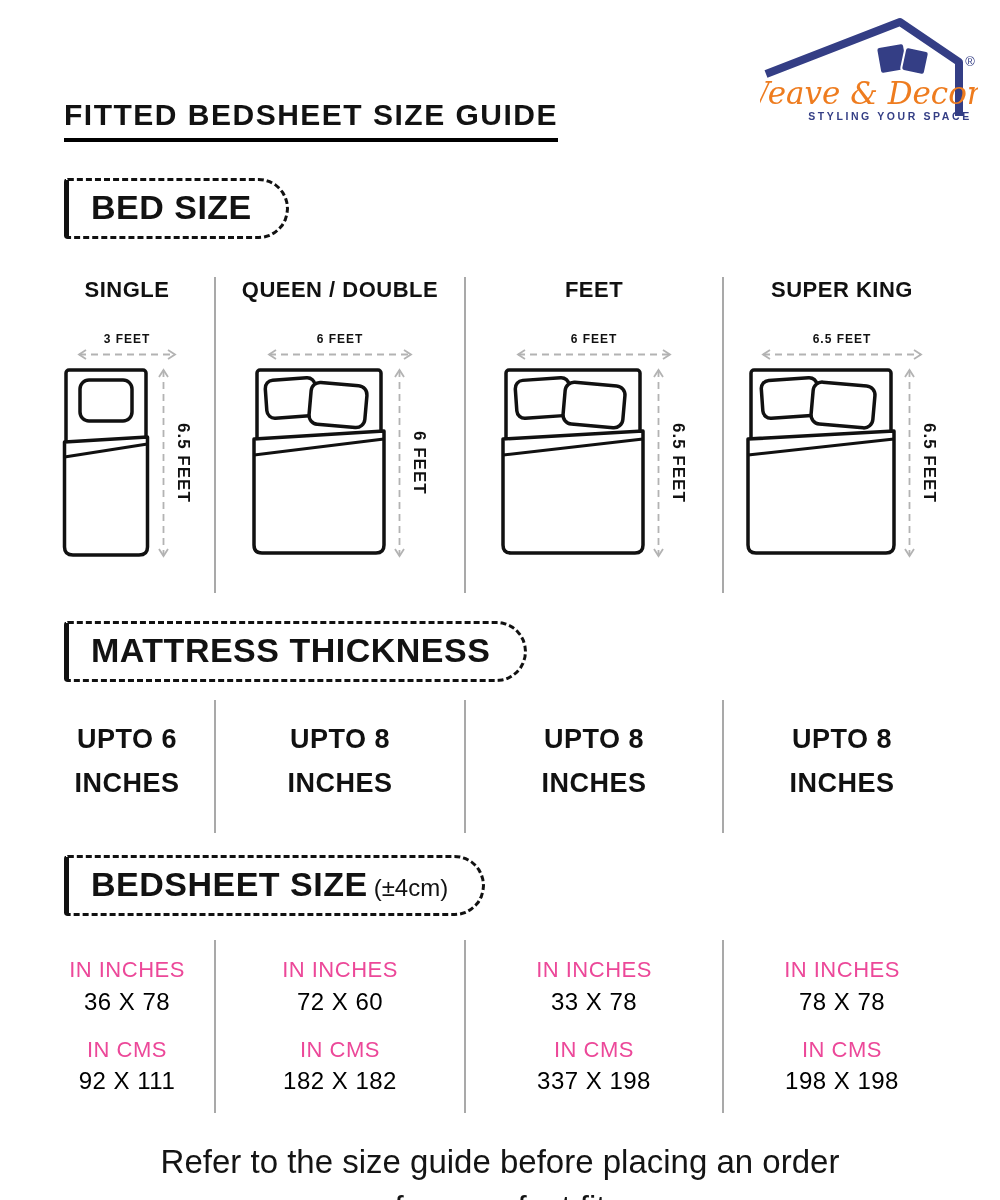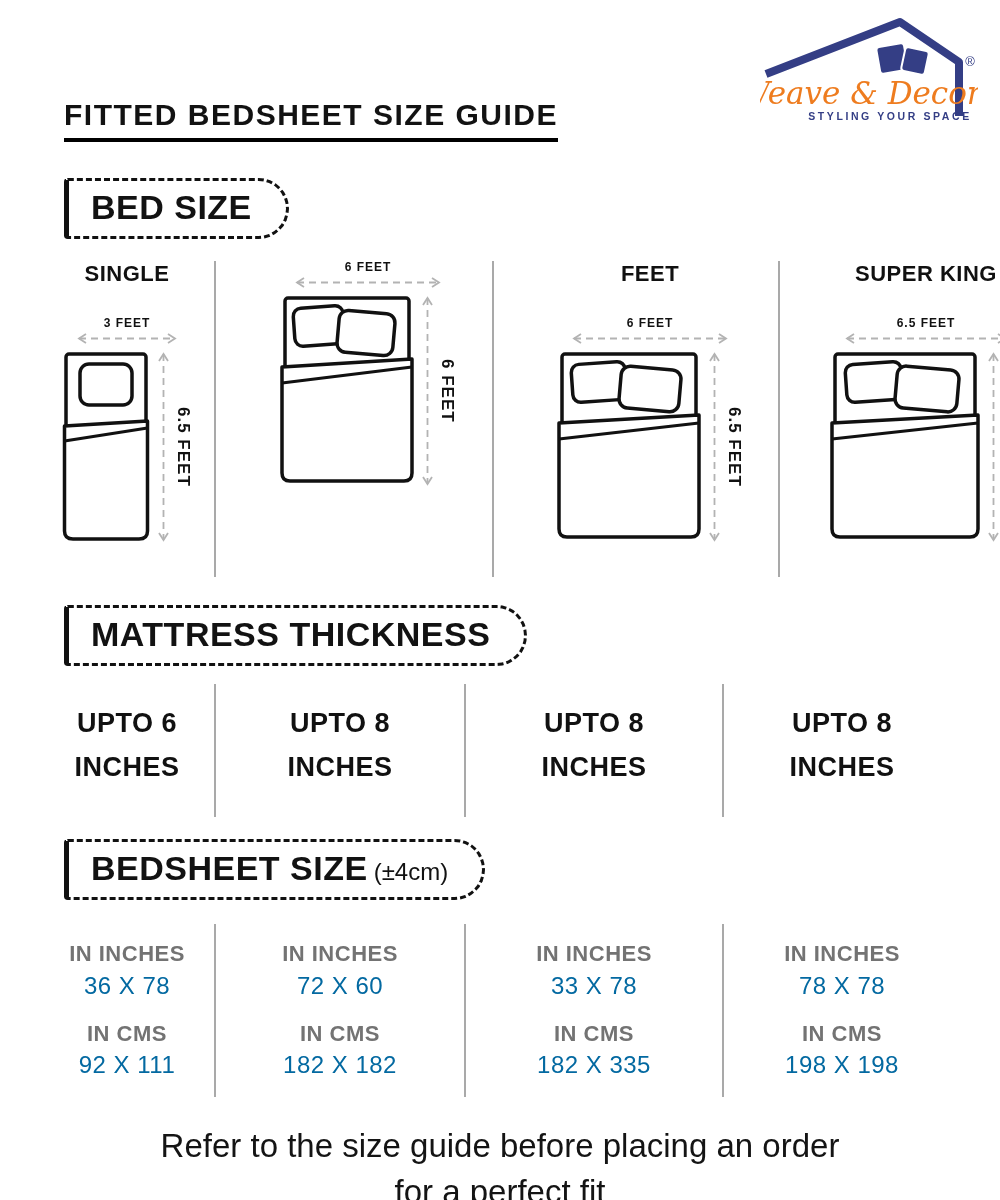--- a/index.html
+++ b/index.html
@@ -33,21 +33,21 @@
     white-space:nowrap;
   }
   .pill .suffix { font-size:24px; font-weight:400; letter-spacing:0; margin-left:6px; }
 
   
   .grid { display:grid; grid-template-columns:176px 250px 258px 236px; margin-left:40px; }
   .grid > .col { border-right:2px solid #a9a9a9; display:flex; flex-direction:column; align-items:center; text-align:center; }
   .grid > .col:last-child { border-right:none; }
 
   
-  .grid.beds { margin-top:22px;gap:28px; }
+  .grid.beds { margin-top:38px; }
   .grid.beds > .col { padding-bottom:34px; }
   .bed-name { font-size:22px; font-weight:700; letter-spacing:0.5px; margin-bottom:30px; white-space:nowrap; }
   .w-label { font-size:12px; font-weight:700; letter-spacing:1px; line-height:1; margin-bottom:3px; }
   .bed-row { display:flex; align-items:flex-start; margin-top:6px; }
   .v-arrow { margin-left:7px; }
   .v-label {
     writing-mode:vertical-rl; font-size:17px; font-weight:700; letter-spacing:1px;
     margin-left:3px; align-self:center; white-space:nowrap;
   }
   .bed-svg .ln { fill:#fff; stroke:#111; stroke-width:3.5; stroke-linejoin:round; }
@@ -57,22 +57,22 @@
 
   
   .grid.mattress { margin-top:18px; }
   .grid.mattress > .col { padding:18px 0 28px; justify-content:center; }
   .thick-line { font-size:27px; font-weight:700; letter-spacing:0.5px; line-height:1.62; }
 
   
   .grid.sheet { margin-top:24px; }
   .grid.sheet > .col { padding:16px 0 14px; }
   .pair + .pair { margin-top:16px; }
-  .unit-label { font-size:22px; font-weight:700; letter-spacing:0.5px; color:#737373; line-height:1.3; }
-  .unit-value { font-size:24px; font-weight:400; letter-spacing:0.5px; color:#0369a1; line-height:1.45; }
+  .unit-label { font-size:22px; font-weight:400; letter-spacing:0.5px; color:#ec4899; line-height:1.3; }
+  .unit-value { font-size:24px; font-weight:400; letter-spacing:0.5px; color:#000000; line-height:1.45; }
 
   
   .footer { margin-top:26px; text-align:center; font-size:33px; font-weight:400; color:#141414; line-height:1.38; }
 </style>
 </head>
 <body>
 
 <div class="logo">
   <svg width="218" height="108" viewBox="0 0 218 108">
     <path d="M 6,60 L 140,8 L 199,48 L 199,102" fill="none" stroke="#343e85" stroke-width="8" stroke-linejoin="round"></path>
@@ -114,20 +114,21 @@
       <svg class="v-arrow" width="13" height="192">
         <line class="arr arr-dash" x1="6.5" y1="3" x2="6.5" y2="189"></line>
         <path class="arr" d="M2,10 L6.5,3 L11,10"></path>
           <path class="arr" d="M2,182 L6.5,189 L11,182"></path>
       </svg>
       <div class="v-label">6.5 FEET</div>
     </div>
   </div>
 
   <div class="col">
+    <div class="bed-name">QUEEN / DOUBLE</div>
     <div class="w-label">6 FEET</div>
     <svg width="148" height="13">
       <line class="arr arr-dash" x1="3" y1="6.5" x2="145" y2="6.5"></line>
       <path class="arr" d="M10,2 L3,6.5 L10,11"></path>
         <path class="arr" d="M138,2 L145,6.5 L138,11"></path>
     </svg>
     <div class="bed-row">
       <svg class="bed-svg" width="134" height="192" viewBox="0 0 134 192">
         <rect class="ln" x="5" y="3" width="124" height="86" rx="3"></rect>
         <rect class="ln" x="14" y="12" width="50" height="38" rx="8" transform="rotate(-4 39 31)"></rect>
@@ -243,21 +244,21 @@
       <div class="unit-value">182 X 182</div>
     </div>
   </div>
   <div class="col">
     <div class="pair">
       <div class="unit-label">IN INCHES</div>
       <div class="unit-value">33 X 78</div>
     </div>
     <div class="pair">
       <div class="unit-label">IN CMS</div>
-      <div class="unit-value">182 X 335</div>
+      <div class="unit-value">337 X 198</div>
     </div>
   </div>
   <div class="col">
     <div class="pair">
       <div class="unit-label">IN INCHES</div>
       <div class="unit-value">78 X 78</div>
     </div>
     <div class="pair">
       <div class="unit-label">IN CMS</div>
       <div class="unit-value">198 X 198</div>

